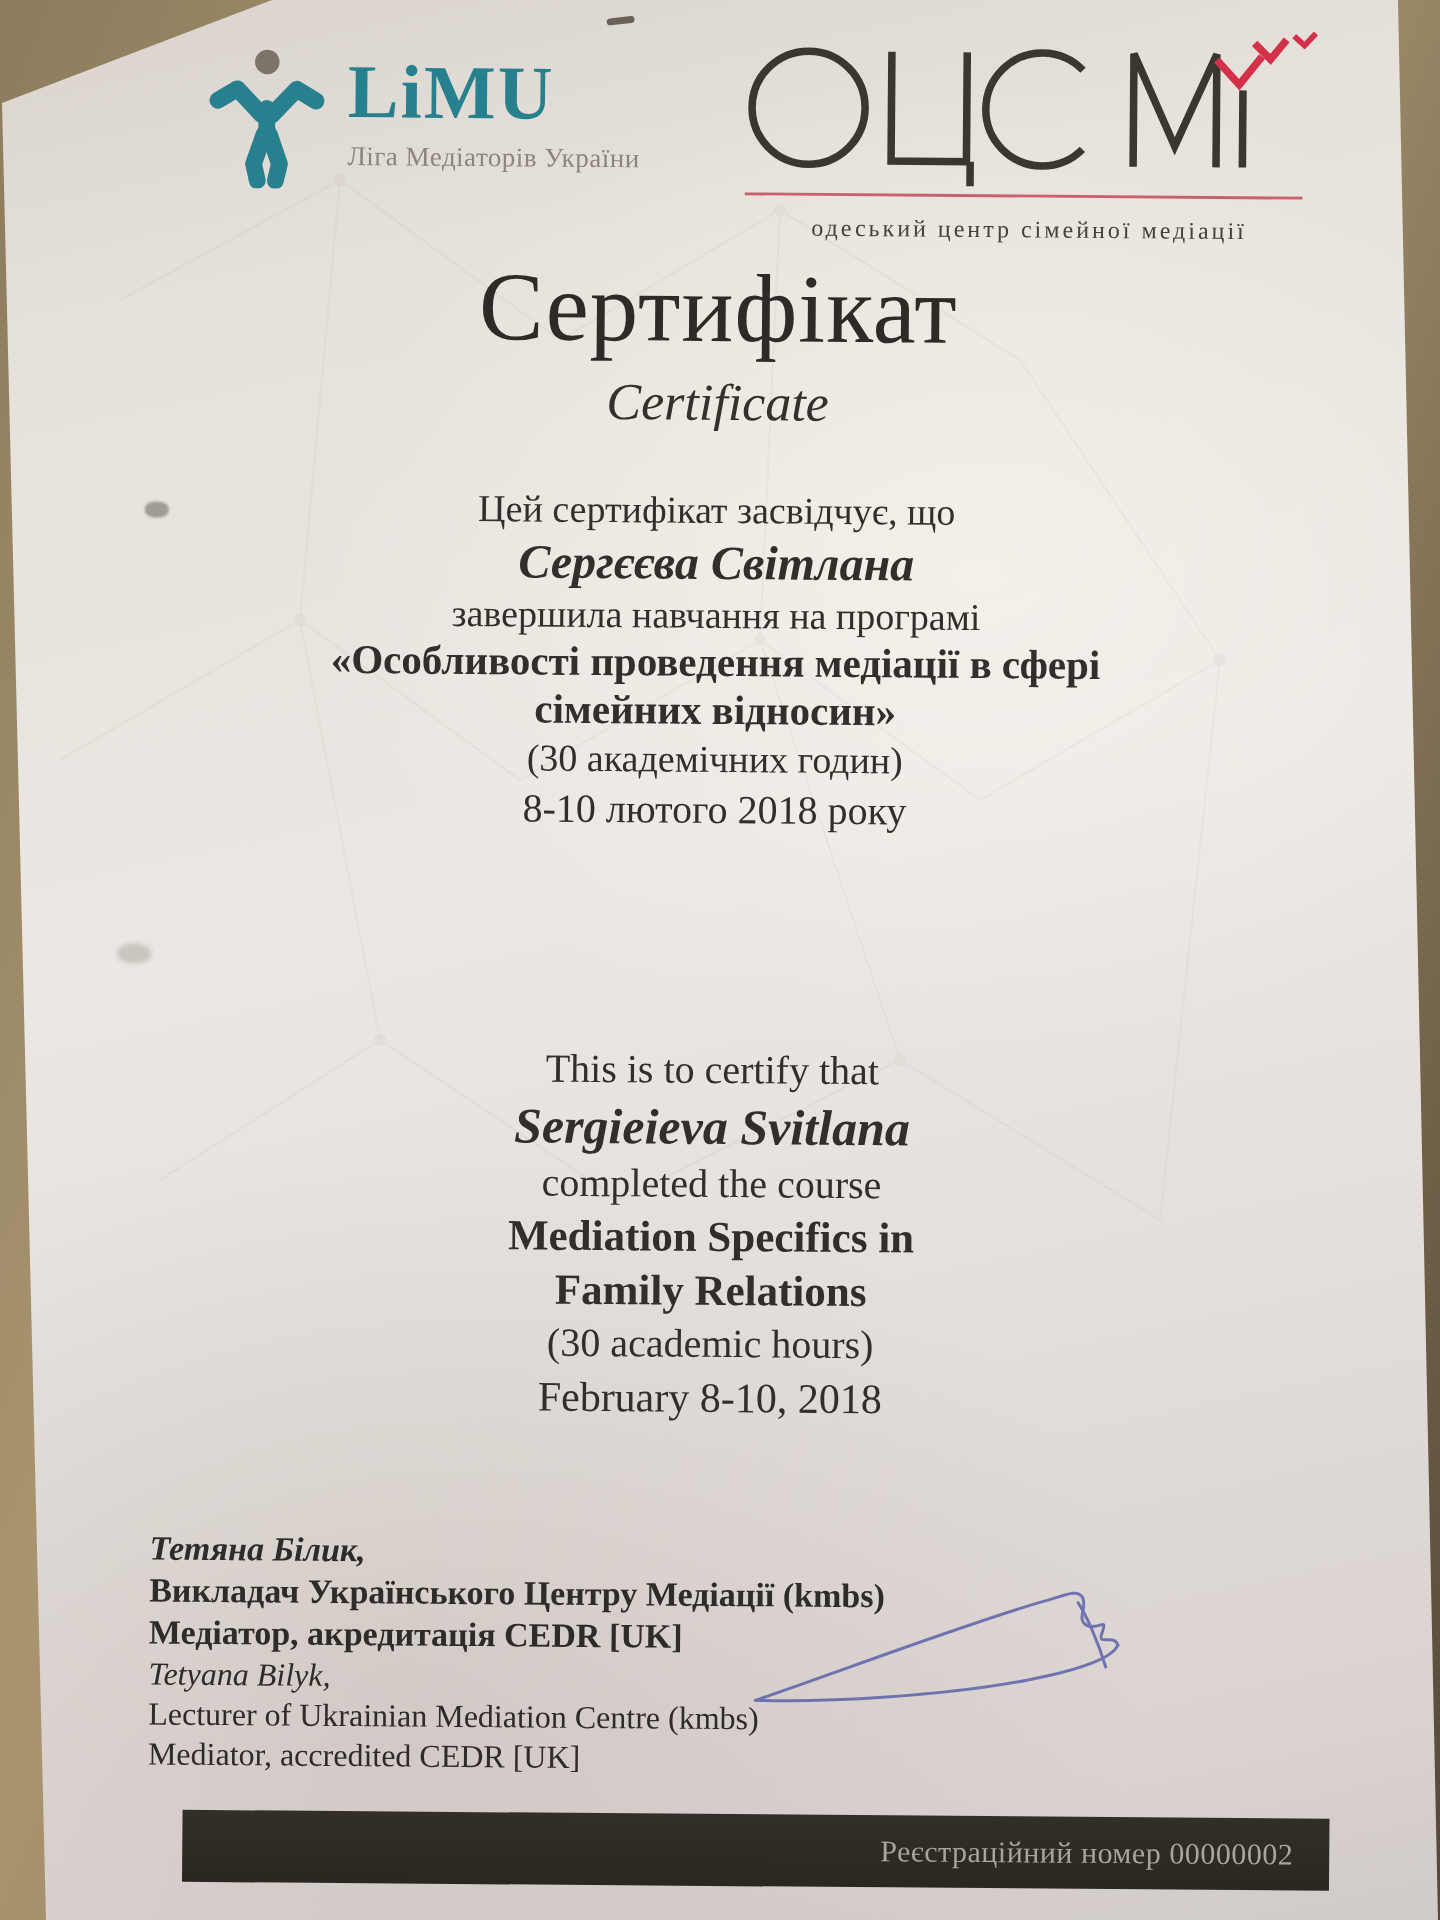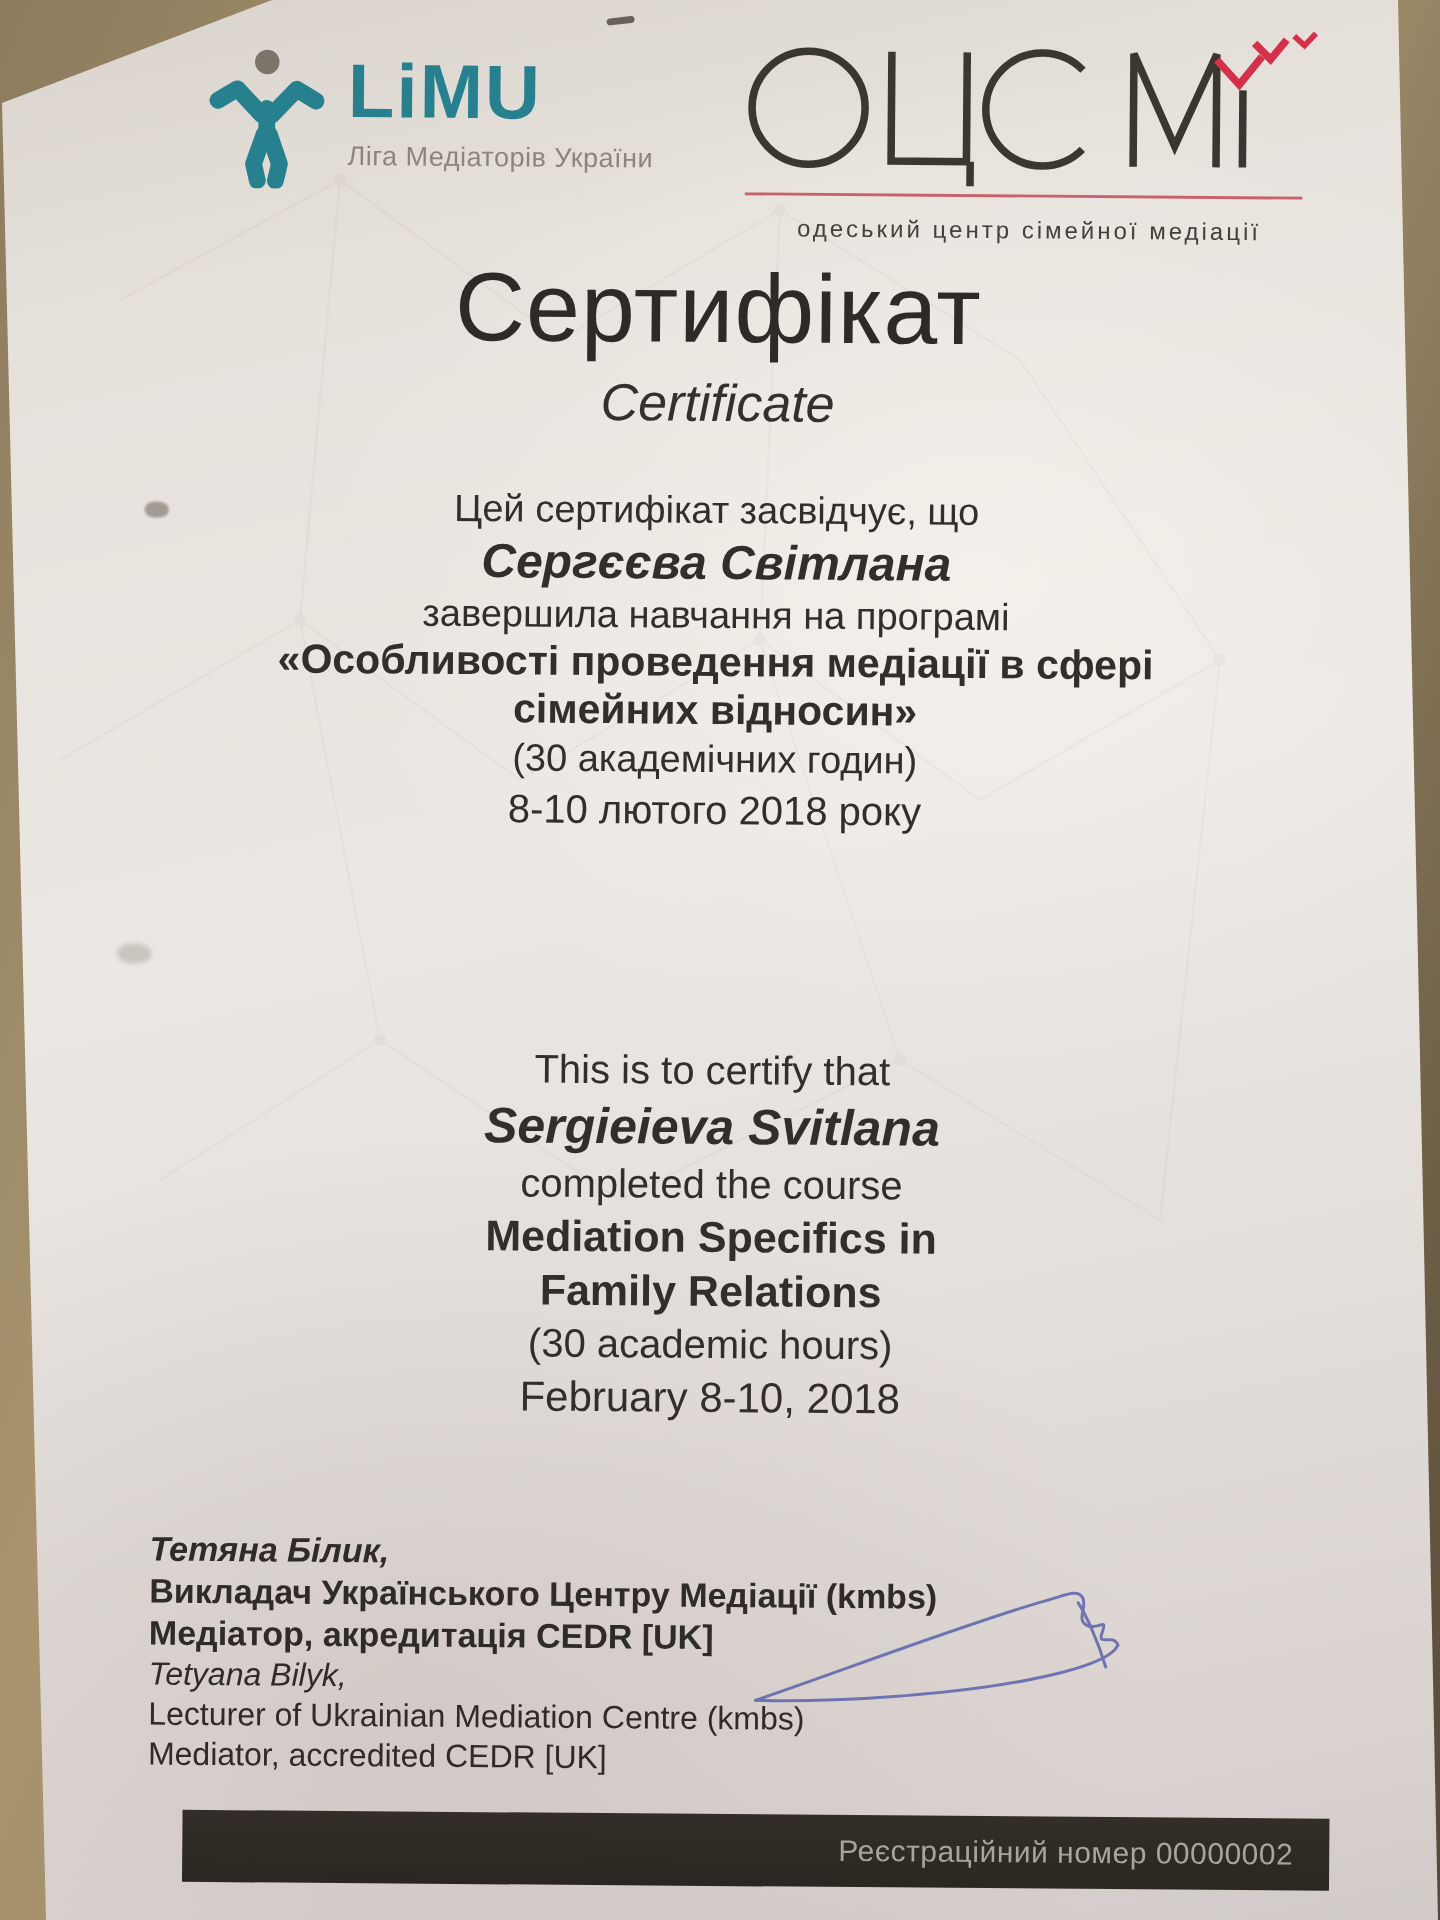--- a/index.html
+++ b/index.html
@@ -4,20 +4,21 @@
 <style>
   html,body{margin:0;padding:0;}
   body{
     width:1440px;height:1920px;overflow:hidden;
     font-family:"Liberation Sans",sans-serif;color:#2f2b26;
     background:#8f7d5e;
   }
   .scene{
     position:relative;width:1440px;height:1920px;
     background:linear-gradient(112deg,#8c7b5d 0%,#a8946e 30%,#9c8a68 62%,#6b5c45 88%,#55483a 100%);
+    font-family:Liberation Serif, serif;
   }
   .paper{
     position:absolute;inset:0;
     clip-path:polygon(272px 0px,1398px 0px,1438px 1920px,46px 1920px,2px 103px);
     background:
       radial-gradient(ellipse 950px 720px at 68% 30%,rgba(255,253,247,0.45),rgba(255,253,247,0) 70%),
       radial-gradient(ellipse 1200px 900px at 28% 88%,rgba(118,98,88,0.12),rgba(118,98,88,0) 62%),
       linear-gradient(168deg,#d9d3cc 0%,#e6e1db 16%,#ebe7e2 45%,#e4dfdb 68%,#dad3d0 90%,#d0cac8 100%);
   }
   .content{position:absolute;inset:0;transform:rotate(0.45deg);transform-origin:50% 45%;}

